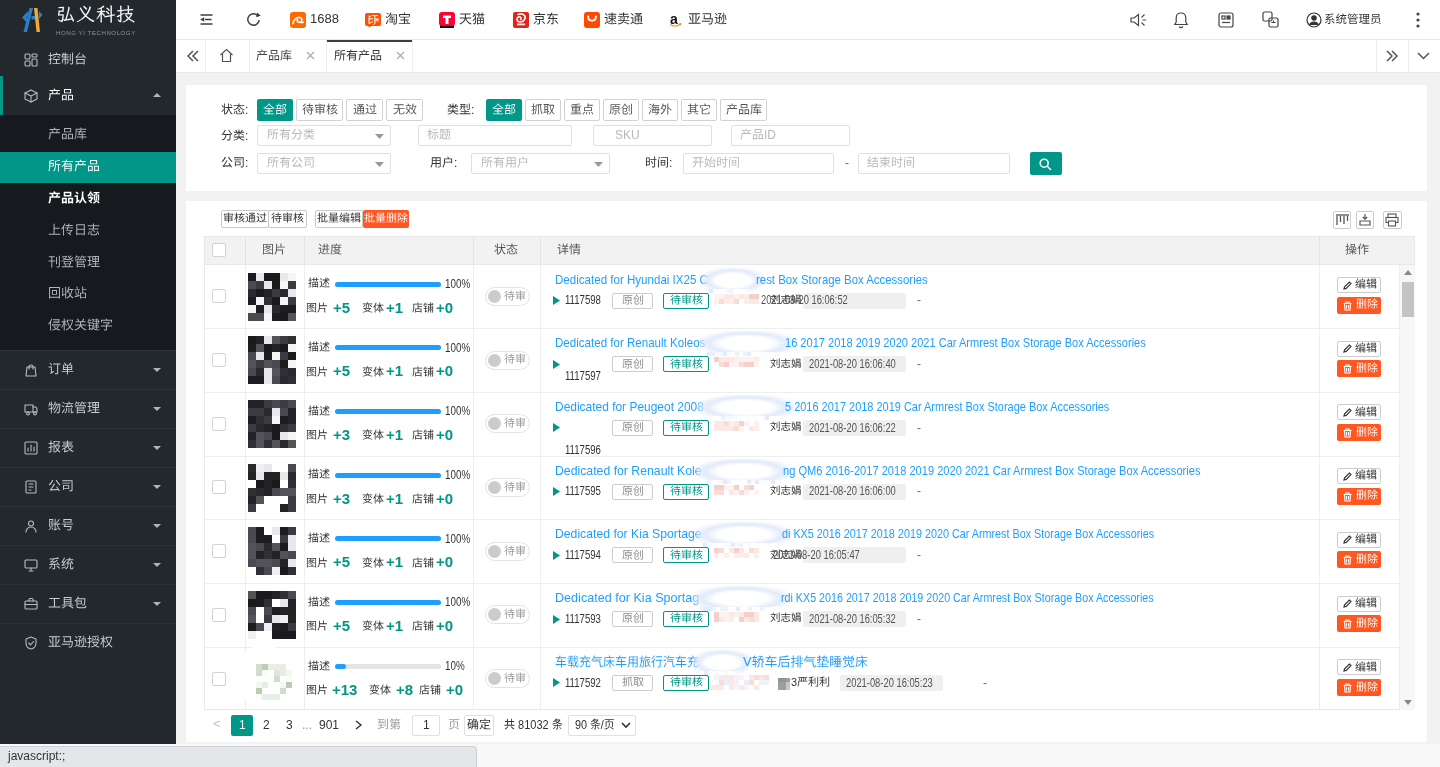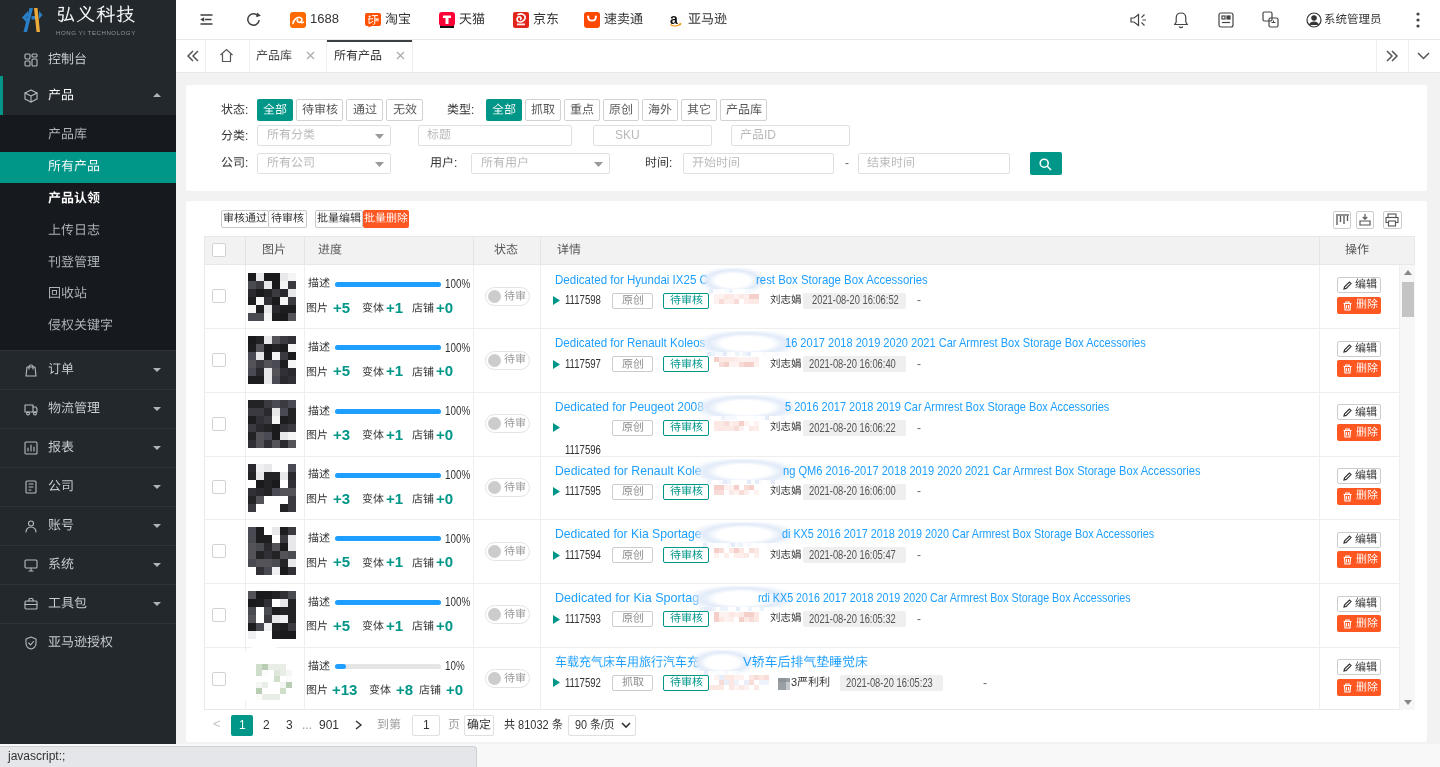--- a/index.html
+++ b/index.html
@@ -898,21 +898,21 @@
       <rect x="30" y="5" width="5" height="5" fill="#fdeeeb"></rect>
       <rect x="35" y="5" width="5" height="5" fill="#fbe9e5"></rect>
       <rect x="40" y="5" width="5" height="5" fill="#fbe9e5"></rect>
     </svg></div>
 <div style="position:absolute;left:770px;top:291.9px;width:32px;height:16px"><svg width="32" height="16" style="overflow:visible" fill="#333">
       <use href="#g5218r" transform="translate(0.0,11.2) scale(0.0105,-0.0105)"></use>
       <use href="#g5fd7r" transform="translate(10.5,11.2) scale(0.0105,-0.0105)"></use>
       <use href="#g5a1fr" transform="translate(21.0,11.2) scale(0.0105,-0.0105)"></use>
     </svg></div>
 <div style="position:absolute;left:803px;top:292.5px;width:103px;height:16px;background:#efefef;border-radius:2px"></div>
-<div style="position:absolute;left:812px;top:291.3px;width:87px;height:17px"><svg width="88" height="17" style="overflow:visible" fill="#555">
+<div style="position:absolute;left:761px;top:291.3px;width:87px;height:17px"><svg width="88" height="17" style="overflow:visible" fill="#555">
       <g transform="scale(0.78,1)">
         <text xml:space="preserve" x="0.0" y="12.6" font-family="Liberation Sans" font-size="12">2021-08-20 16:06:52</text>
       </g>
     </svg></div>
 <div style="position:absolute;left:917px;top:291.3px;width:4px;height:17px"><svg width="5" height="17" style="overflow:visible" fill="#666">
       <text xml:space="preserve" x="0.0" y="12.6" font-family="Liberation Sans" font-size="12">-</text>
     </svg></div>
 <div style="position:absolute;left:1337px;top:277.0px;width:44px;height:16px;background:#fff;border:1px solid #ccc;border-radius:2px;box-sizing:border-box"></div>
 <svg style="position:absolute;left:1343px;top:280.5px;overflow:visible" width="9" height="9" viewBox="0 0 9 9">
     <g stroke="#333" stroke-width="1.2" fill="none">
@@ -1038,21 +1038,21 @@
       <rect x="72" y="0" width="4" height="4" fill="#ffffff"></rect>
     </svg></div>
 <div style="position:absolute;left:785px;top:334.2px"><svg width="363" height="18" style="overflow:visible" fill="#1e9fff">
       <g transform="scale(0.851,1)">
         <text xml:space="preserve" x="0.0" y="13.4" font-family="Liberation Sans" font-size="13">16 2017 2018 2019 2020 2021 Car Armrest Box Storage Box Accessories</text>
       </g>
     </svg></div>
 <svg style="position:absolute;left:553px;top:359.7px;overflow:visible" width="7" height="9" viewBox="0 0 7 9">
     <polygon points="0,0 7,4.5 0,9" fill="#009688"></polygon>
   </svg>
-<div style="position:absolute;left:565px;top:355.0px;width:37px;height:17px"><svg width="38" height="17" style="overflow:visible" fill="#333">
+<div style="position:absolute;left:565px;top:367px;width:37px;height:17px"><svg width="38" height="17" style="overflow:visible" fill="#333">
       <g transform="scale(0.8,1)">
         <text xml:space="preserve" x="0.0" y="12.6" font-family="Liberation Sans" font-size="12">1117597</text>
       </g>
     </svg></div>
 <div style="position:absolute;left:612px;top:356.2px;width:41px;height:16px;background:#fff;border:1px solid #ccc;border-radius:2px;box-sizing:border-box"></div>
 <div style="position:absolute;left:621.5px;top:355.5px;width:22px;height:16px"><svg width="23" height="16" style="overflow:visible" fill="#8a8a8a">
       <use href="#g539fr" transform="translate(0.0,11.7) scale(0.011,-0.011)"></use>
       <use href="#g521br" transform="translate(11.0,11.7) scale(0.011,-0.011)"></use>
     </svg></div>
 <div style="position:absolute;left:663px;top:356.2px;width:46px;height:16px;background:#fff;border:1px solid #009688;border-radius:2px;box-sizing:border-box"></div>
@@ -1627,21 +1627,21 @@
       <rect x="30" y="5" width="5" height="5" fill="#fbe9e5"></rect>
       <rect x="35" y="5" width="5" height="5" fill="#ffffff"></rect>
       <rect x="40" y="5" width="5" height="5" fill="#fdeeeb"></rect>
     </svg></div>
 <div style="position:absolute;left:770px;top:546.7px;width:32px;height:16px"><svg width="32" height="16" style="overflow:visible" fill="#333">
       <use href="#g5218r" transform="translate(0.0,11.2) scale(0.0105,-0.0105)"></use>
       <use href="#g5fd7r" transform="translate(10.5,11.2) scale(0.0105,-0.0105)"></use>
       <use href="#g5a1fr" transform="translate(21.0,11.2) scale(0.0105,-0.0105)"></use>
     </svg></div>
 <div style="position:absolute;left:803px;top:547.3px;width:103px;height:16px;background:#efefef;border-radius:2px"></div>
-<div style="position:absolute;left:809px;top:546.1px;width:87px;height:17px"><svg width="88" height="17" style="overflow:visible" fill="#555">
+<div style="position:absolute;left:773px;top:546.1px;width:87px;height:17px"><svg width="88" height="17" style="overflow:visible" fill="#555">
       <g transform="scale(0.78,1)">
         <text xml:space="preserve" x="0.0" y="12.6" font-family="Liberation Sans" font-size="12">2021-08-20 16:05:47</text>
       </g>
     </svg></div>
 <div style="position:absolute;left:917px;top:546.1px;width:4px;height:17px"><svg width="5" height="17" style="overflow:visible" fill="#666">
       <text xml:space="preserve" x="0.0" y="12.6" font-family="Liberation Sans" font-size="12">-</text>
     </svg></div>
 <div style="position:absolute;left:1337px;top:531.8px;width:44px;height:16px;background:#fff;border:1px solid #ccc;border-radius:2px;box-sizing:border-box"></div>
 <svg style="position:absolute;left:1343px;top:535.3px;overflow:visible" width="9" height="9" viewBox="0 0 9 9">
     <g stroke="#333" stroke-width="1.2" fill="none">
@@ -1760,21 +1760,21 @@
       <rect x="44" y="0" width="4" height="4" fill="#ffffff"></rect>
       <rect x="48" y="0" width="4" height="4" fill="#edf3fb"></rect>
       <rect x="52" y="0" width="4" height="4" fill="#ffffff"></rect>
       <rect x="56" y="0" width="4" height="4" fill="#ffffff"></rect>
       <rect x="60" y="0" width="4" height="4" fill="#edf3fb"></rect>
       <rect x="64" y="0" width="4" height="4" fill="#ffffff"></rect>
       <rect x="68" y="0" width="4" height="4" fill="#ffffff"></rect>
       <rect x="72" y="0" width="4" height="4" fill="#ffffff"></rect>
       <rect x="76" y="0" width="4" height="4" fill="#ffffff"></rect>
     </svg></div>
-<div style="position:absolute;left:758px;top:589.0px"><svg width="375" height="18" style="overflow:visible" fill="#1e9fff">
+<div style="position:absolute;left:781px;top:589.0px"><svg width="375" height="18" style="overflow:visible" fill="#1e9fff">
       <g transform="scale(0.824,1)">
         <text xml:space="preserve" x="0.0" y="13.4" font-family="Liberation Sans" font-size="13">rdi KX5 2016 2017 2018 2019 2020 Car Armrest Box Storage Box Accessories</text>
       </g>
     </svg></div>
 <svg style="position:absolute;left:553px;top:614.5px;overflow:visible" width="7" height="9" viewBox="0 0 7 9">
     <polygon points="0,0 7,4.5 0,9" fill="#009688"></polygon>
   </svg>
 <div style="position:absolute;left:565px;top:609.8px;width:37px;height:17px"><svg width="38" height="17" style="overflow:visible" fill="#333">
       <g transform="scale(0.8,1)">
         <text xml:space="preserve" x="0.0" y="12.6" font-family="Liberation Sans" font-size="12">1117593</text>

